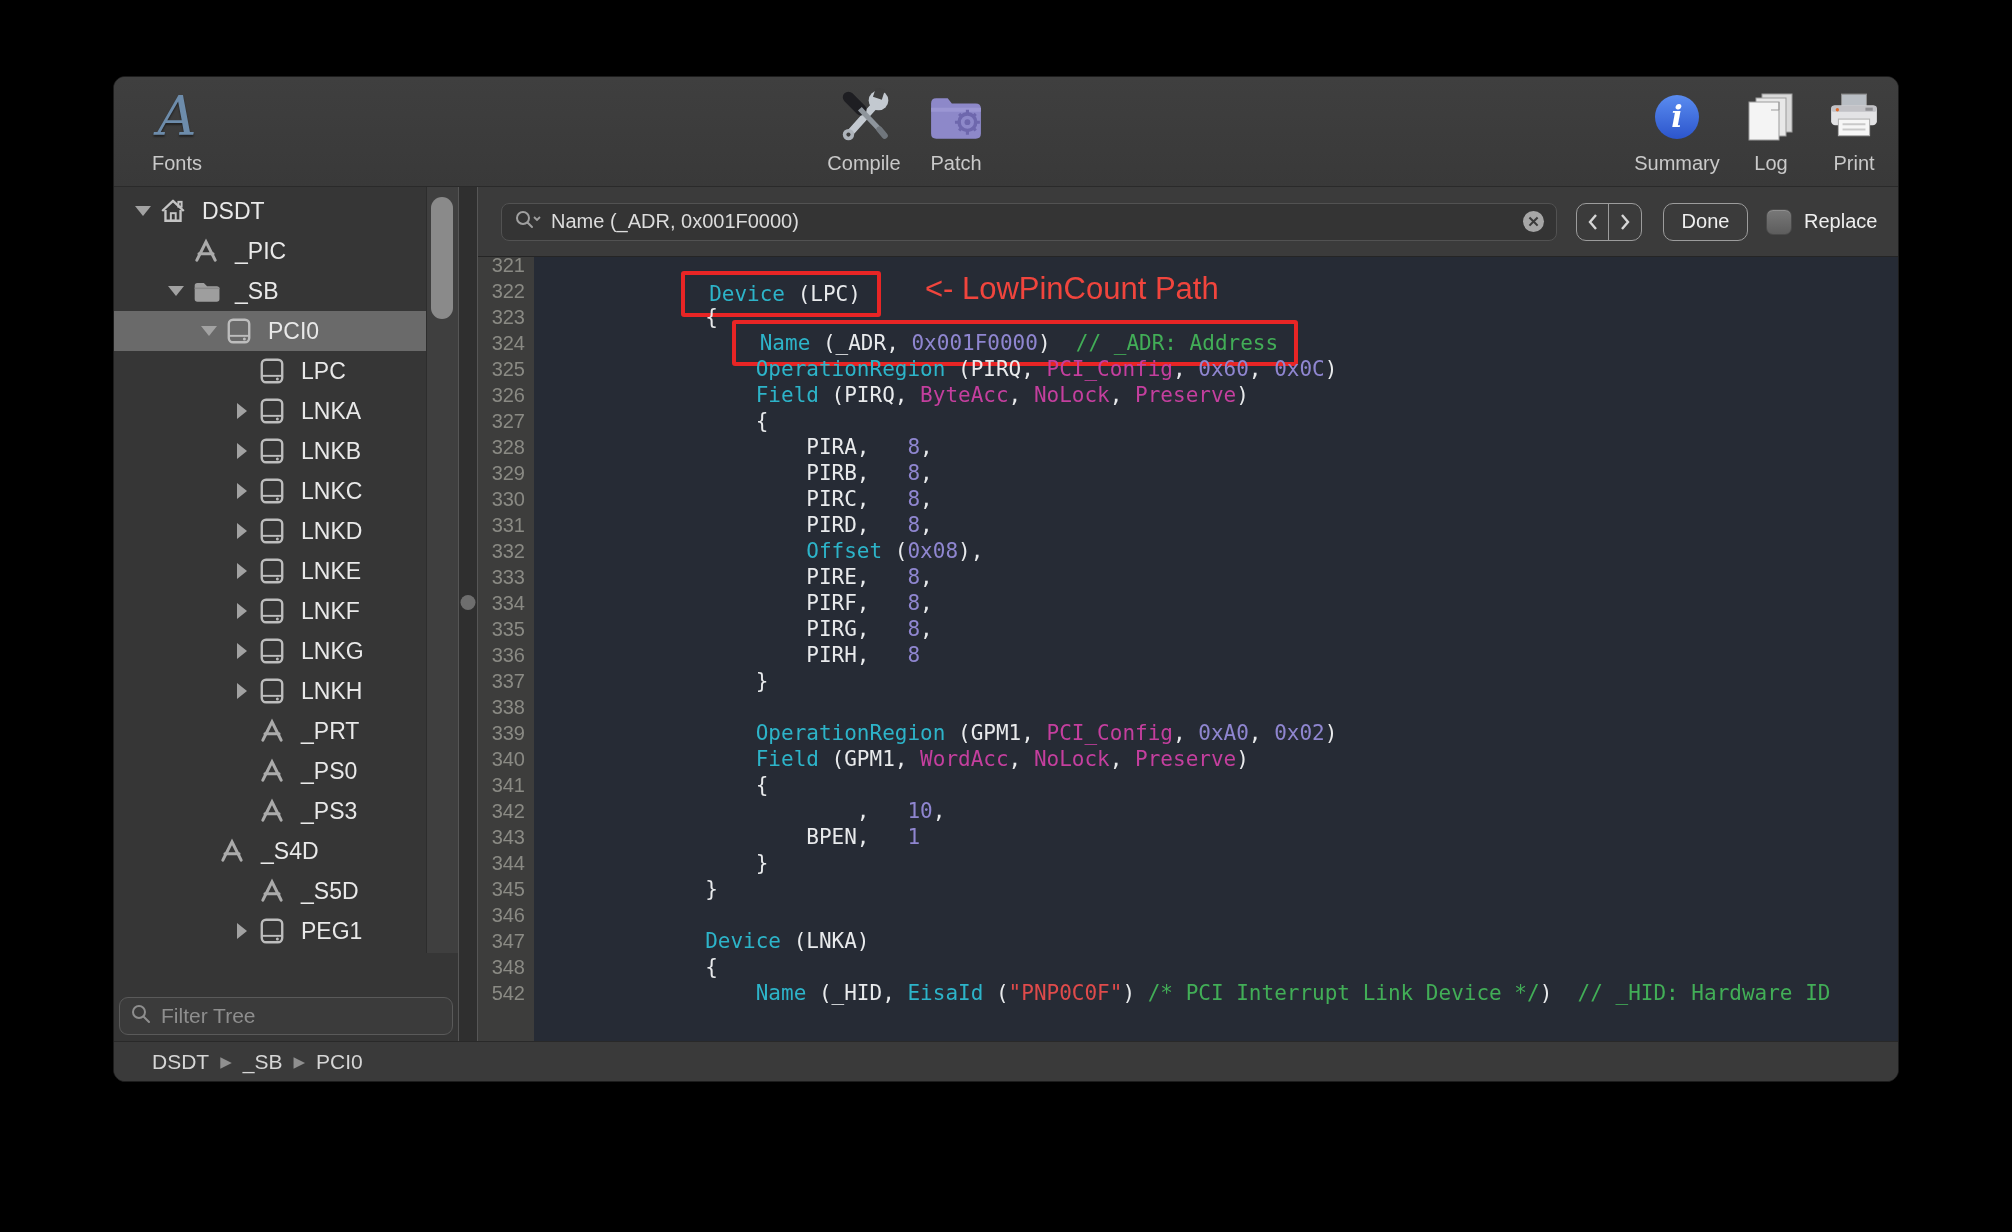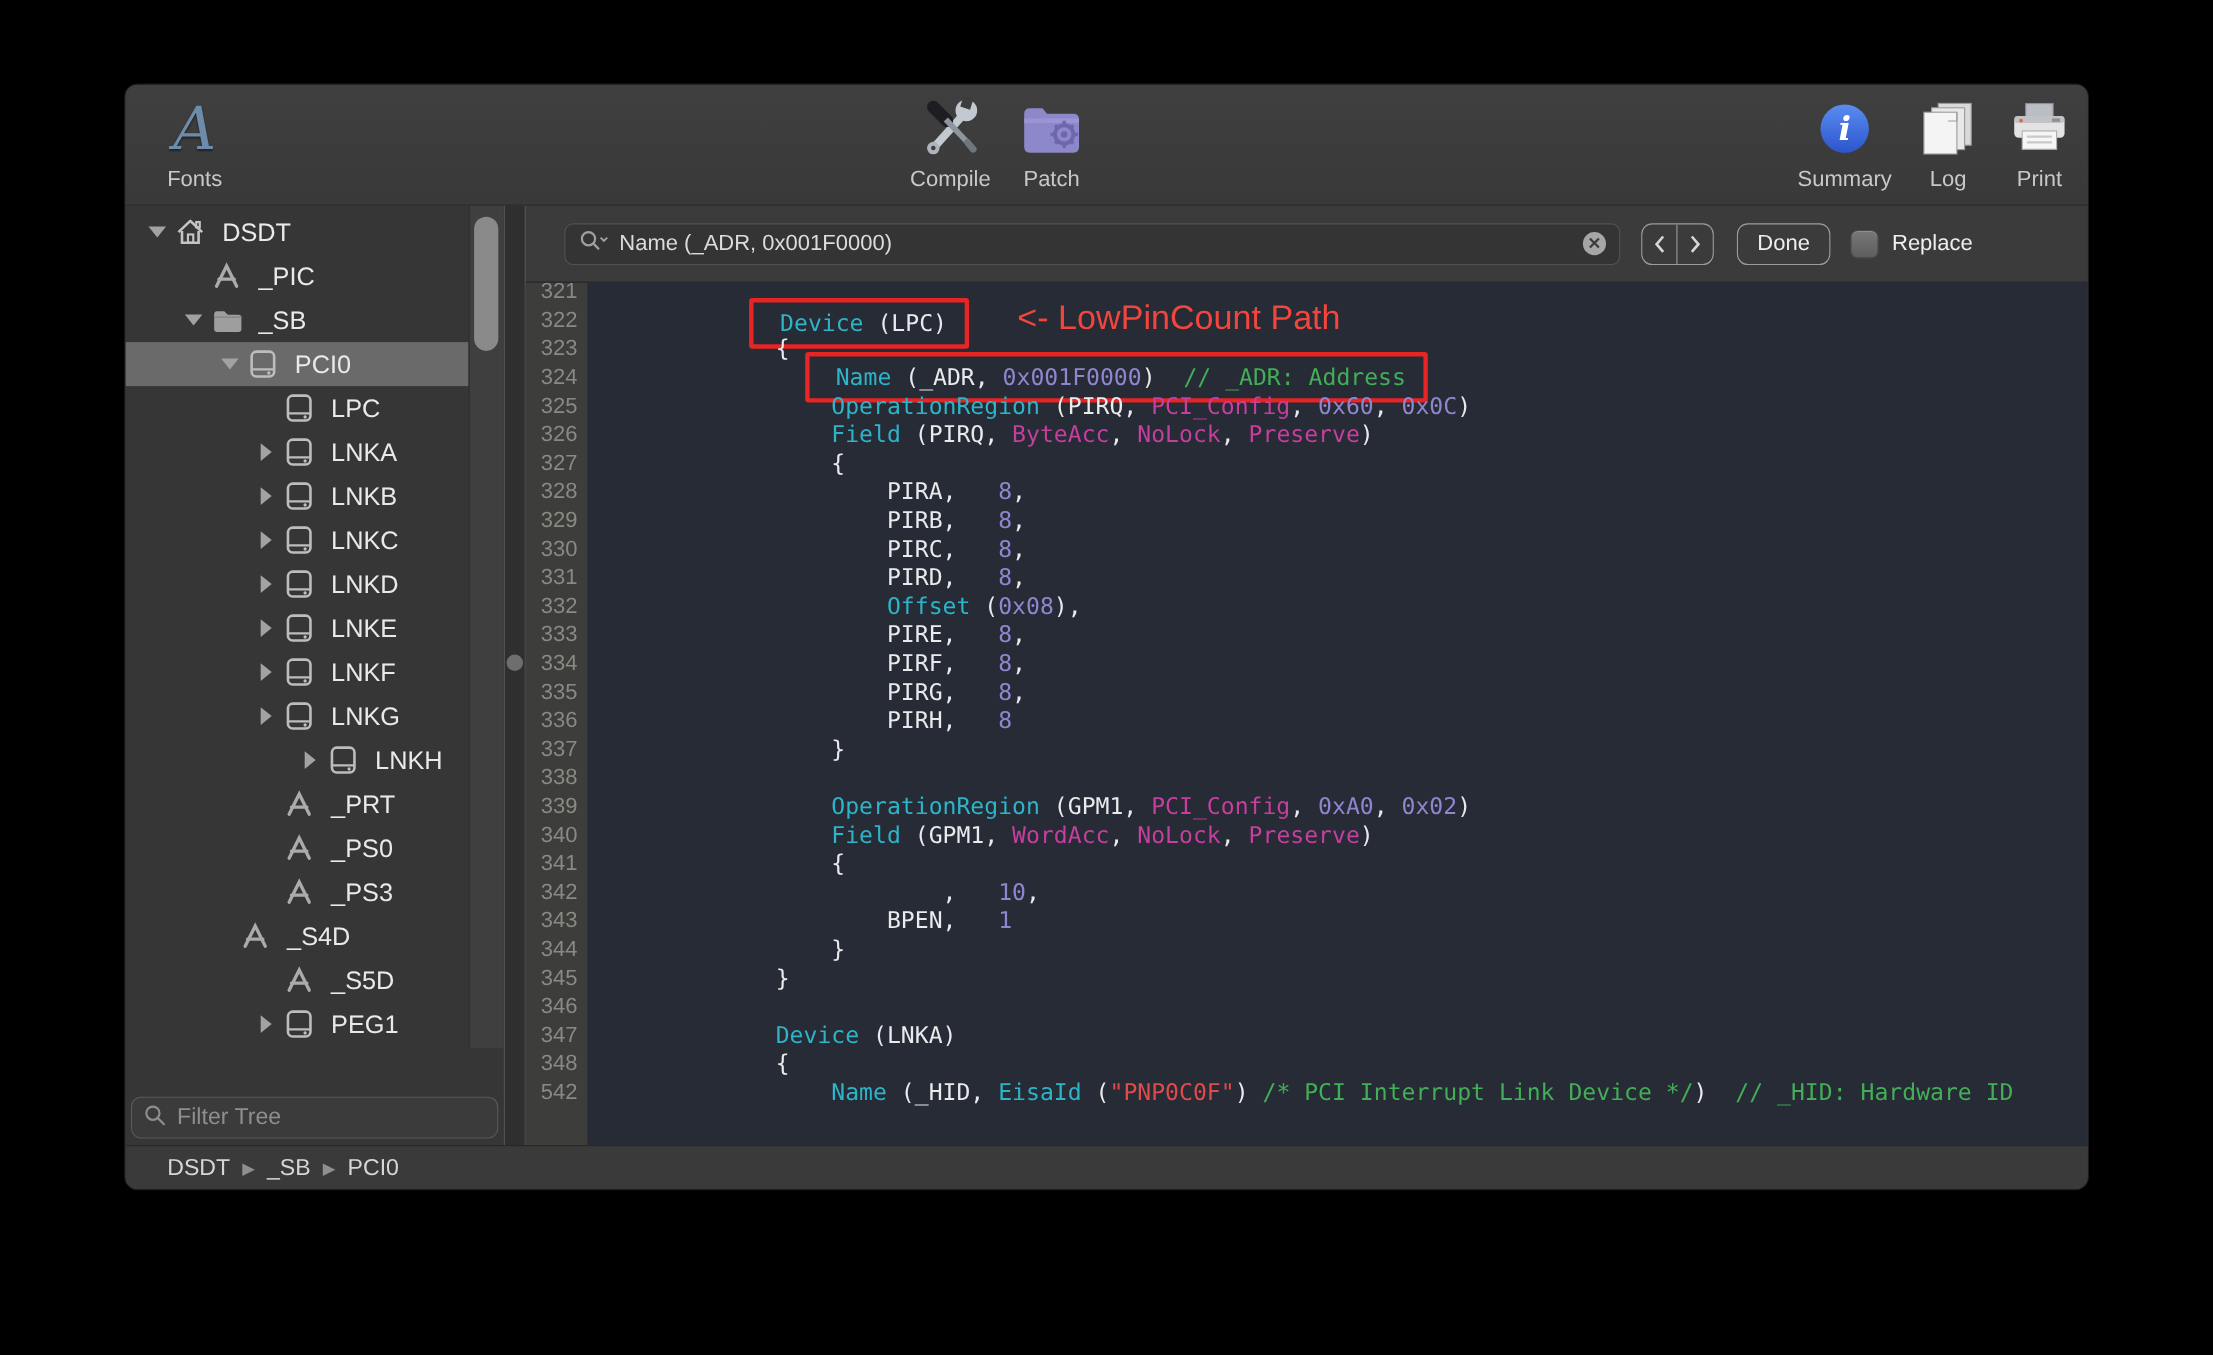--- a/index.html
+++ b/index.html
@@ -37,21 +37,21 @@
   .thumb{position:absolute;left:4px;top:10px;width:22px;height:122px;border-radius:11px;background:#8a8a8a;}
   .filterwrap{position:absolute;left:0;right:0;bottom:0;height:46px;background:#363636;}
   .filterfield{position:absolute;left:5px;right:5px;top:2px;height:38px;border:1px solid #5a5a5a;border-radius:9px;
     background:#3b3b3b;display:flex;align-items:center;padding:0 10px;gap:9px;}
   .filterfield .ph{font-size:21px;color:#8e8e8e;}
   .vdivider{width:20px;flex:0 0 20px;background:#2f2f2f;border-left:1px solid #565656;border-right:1px solid #565656;position:relative;}
   .vdivider .dot{position:absolute;left:50%;top:408px;width:15px;height:15px;border-radius:50%;background:#6e6e6e;transform:translateX(-50%);}
   
   .editor{flex:1;display:flex;flex-direction:column;min-width:0;}
   .findbar{height:70px;flex:0 0 70px;background:#3b3b3b;border-bottom:1px solid #252525;display:flex;align-items:center;}
-  .findfield{margin-left:35px;width:960px;height:38px;background:#343434;border:1px solid #525252;border-radius:8px;
+  .findfield{margin-left:23px;width:1056px;height:38px;background:#343434;border:1px solid #525252;border-radius:8px;
     display:flex;align-items:center;padding:0 12px;gap:8px;}
   .findfield input{flex:1;background:transparent;border:none;outline:none;color:#dcdcdc;font-size:20px;font-family:"Liberation Sans",sans-serif;}
   .clearbtn{width:21px;height:21px;border-radius:50%;background:#a6a6a6;display:flex;align-items:center;justify-content:center;
     color:#3a3a3a;font-size:15px;font-weight:bold;line-height:1;cursor:default;}
   .seg{margin-left:19px;width:66px;height:38px;border:1.5px solid #9c9c9c;border-radius:10px;display:flex;overflow:hidden;}
   .seg .cell{width:50%;display:flex;align-items:center;justify-content:center;color:#dcdcdc;font-size:24px;line-height:1;}
   .seg .cell:first-child{border-right:1.5px solid #9c9c9c;}
   .donebtn{margin-left:21px;width:85px;height:38px;border:1.5px solid #9c9c9c;border-radius:10px;color:#efefef;
     font-size:20px;display:flex;align-items:center;justify-content:center;background:transparent;}
   .chk{margin-left:18px;width:26px;height:26px;border-radius:7px;background:linear-gradient(#787878,#5d5d5d);
@@ -293,21 +293,21 @@
             <span class="disc closed"></span>
             <span class="ticon">
               <svg width="28" height="28" viewBox="0 0 26 26">
                 <rect x="3.5" y="2.5" width="19" height="21" rx="4" fill="none" stroke="#bdbdbd" stroke-width="2.2"></rect>
                 <line x1="3.5" y1="17.5" x2="22.5" y2="17.5" stroke="#bdbdbd" stroke-width="1.8"></line>
                 <circle cx="18" cy="20.5" r="1.4" fill="#bdbdbd"></circle>
               </svg>
             </span>
             <span>LNKG</span>
           </div>
-          <div class="trow" style="padding-left: 113px; margin-left: 40px;">
+          <div class="trow" style="padding-left: 113px;">
             <span class="disc closed"></span>
             <span class="ticon">
               <svg width="28" height="28" viewBox="0 0 26 26">
                 <rect x="3.5" y="2.5" width="19" height="21" rx="4" fill="none" stroke="#bdbdbd" stroke-width="2.2"></rect>
                 <line x1="3.5" y1="17.5" x2="22.5" y2="17.5" stroke="#bdbdbd" stroke-width="1.8"></line>
                 <circle cx="18" cy="20.5" r="1.4" fill="#bdbdbd"></circle>
               </svg>
             </span>
             <span>LNKH</span>
           </div>

